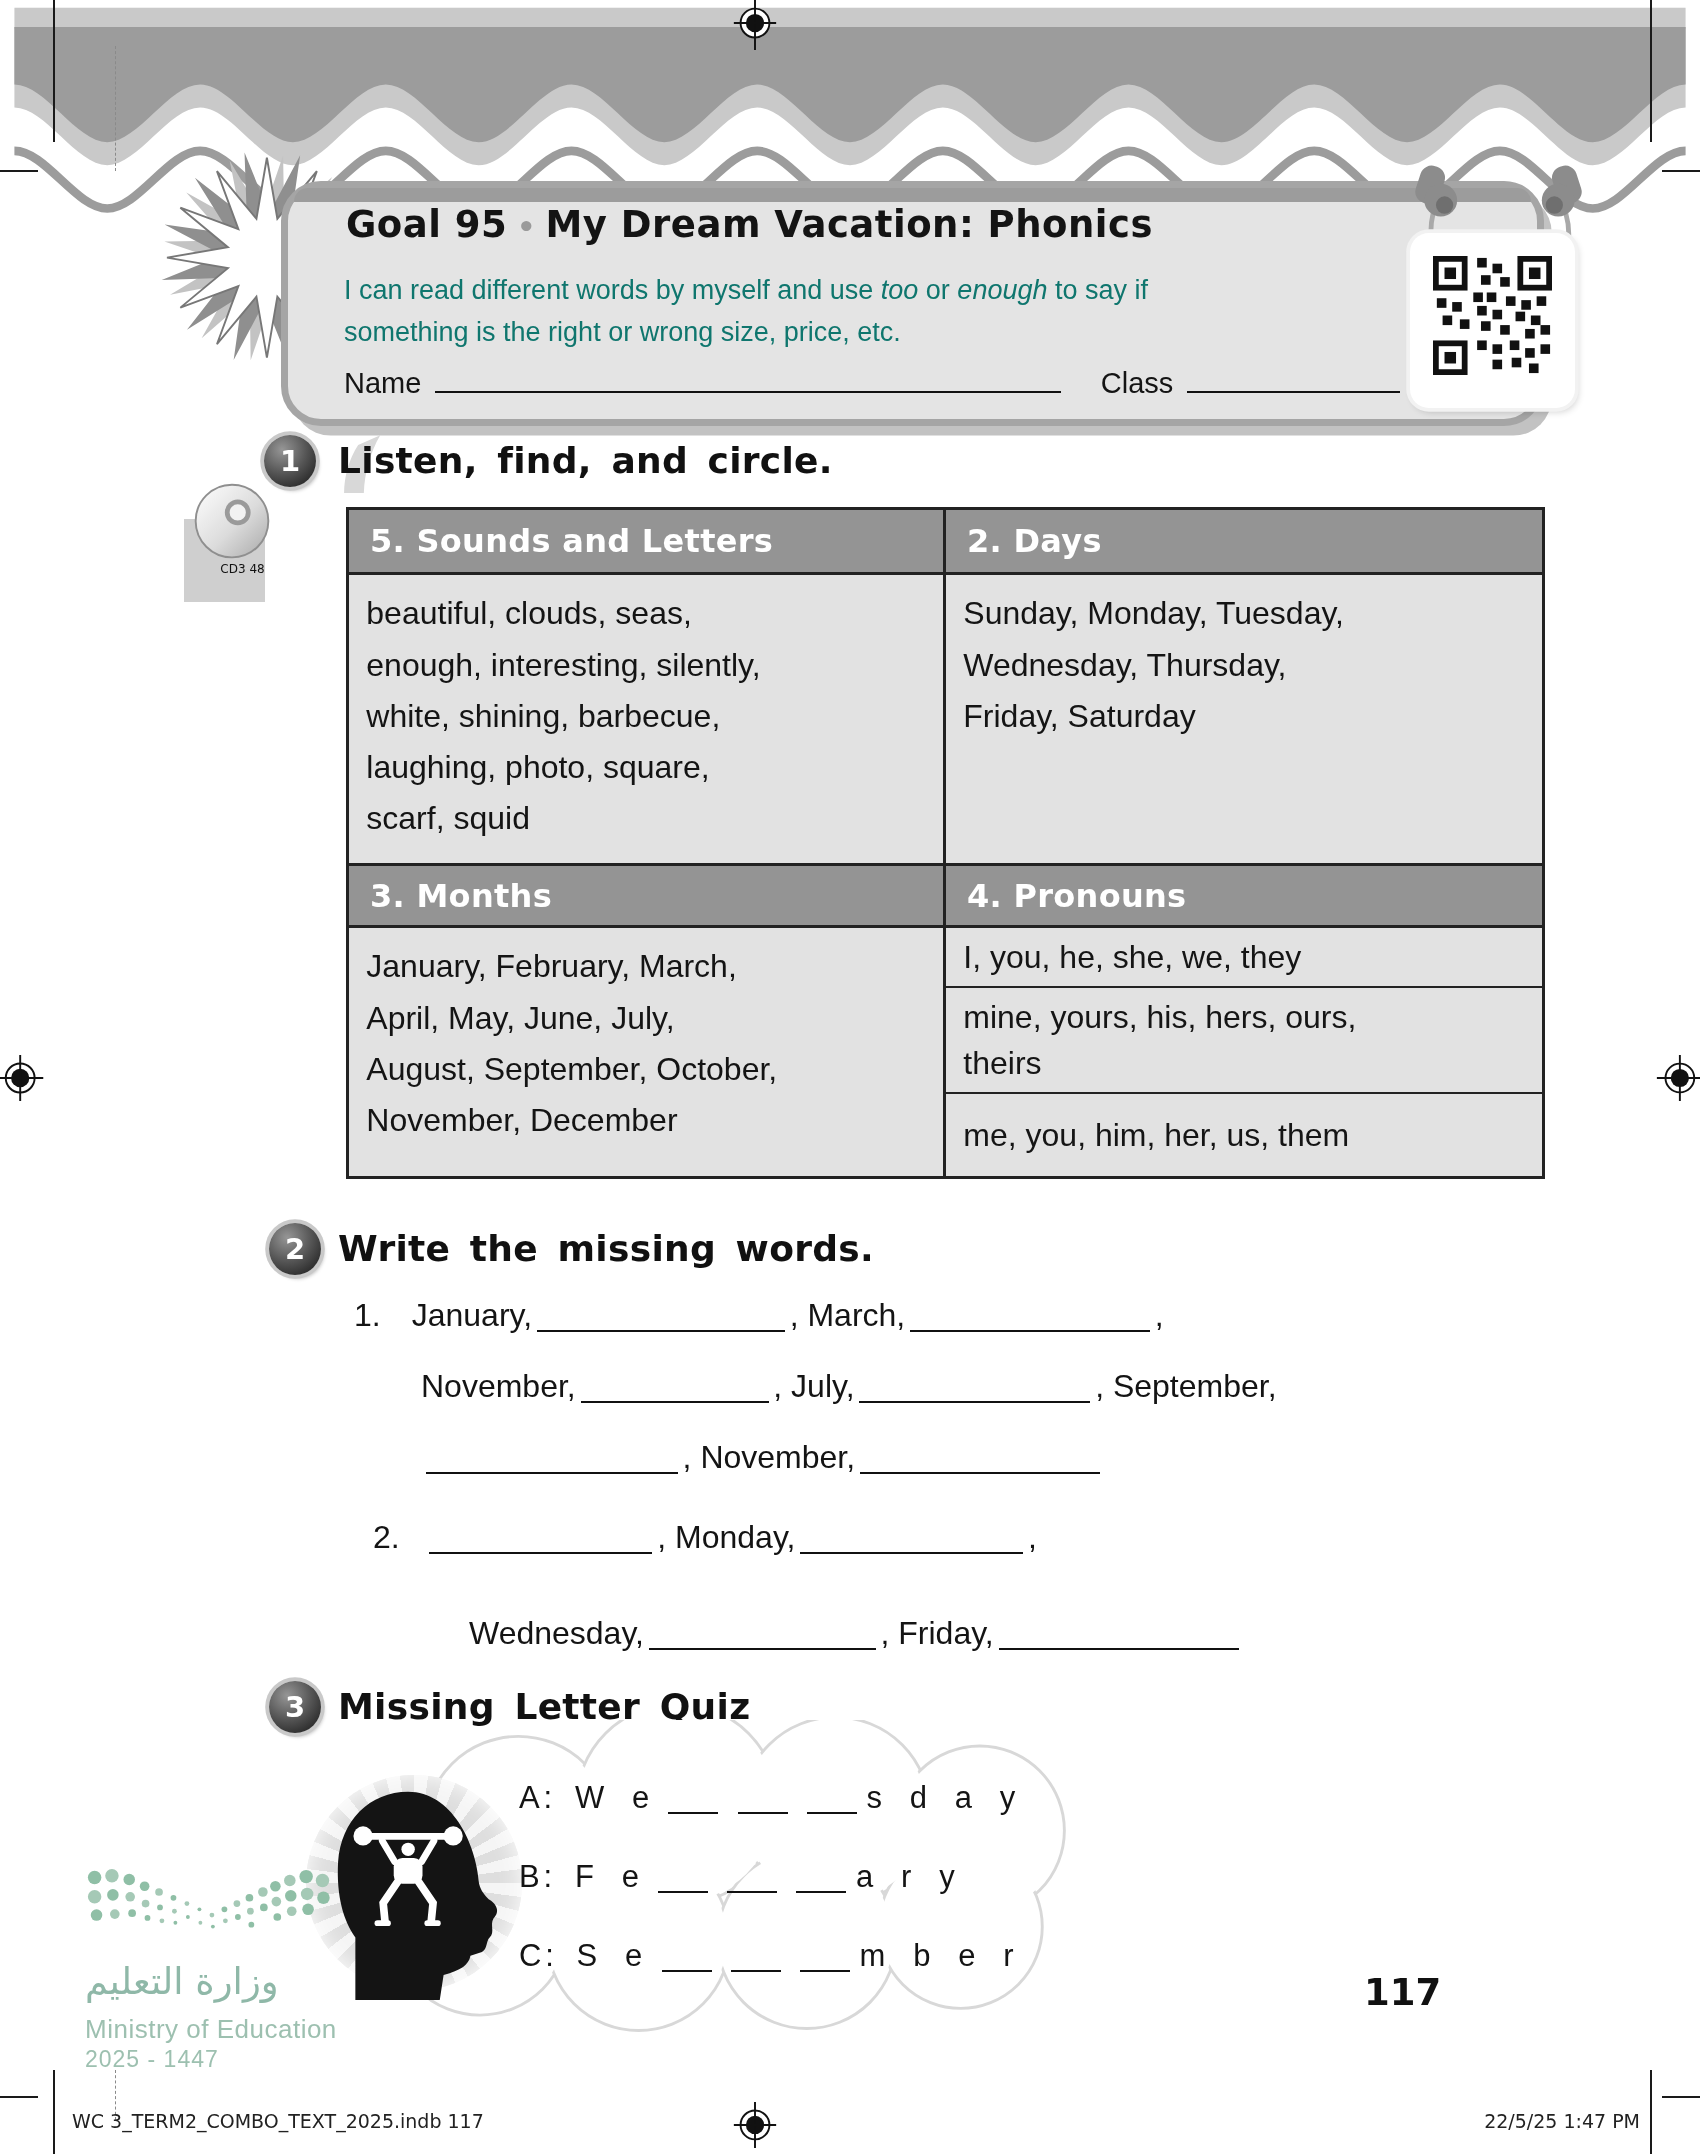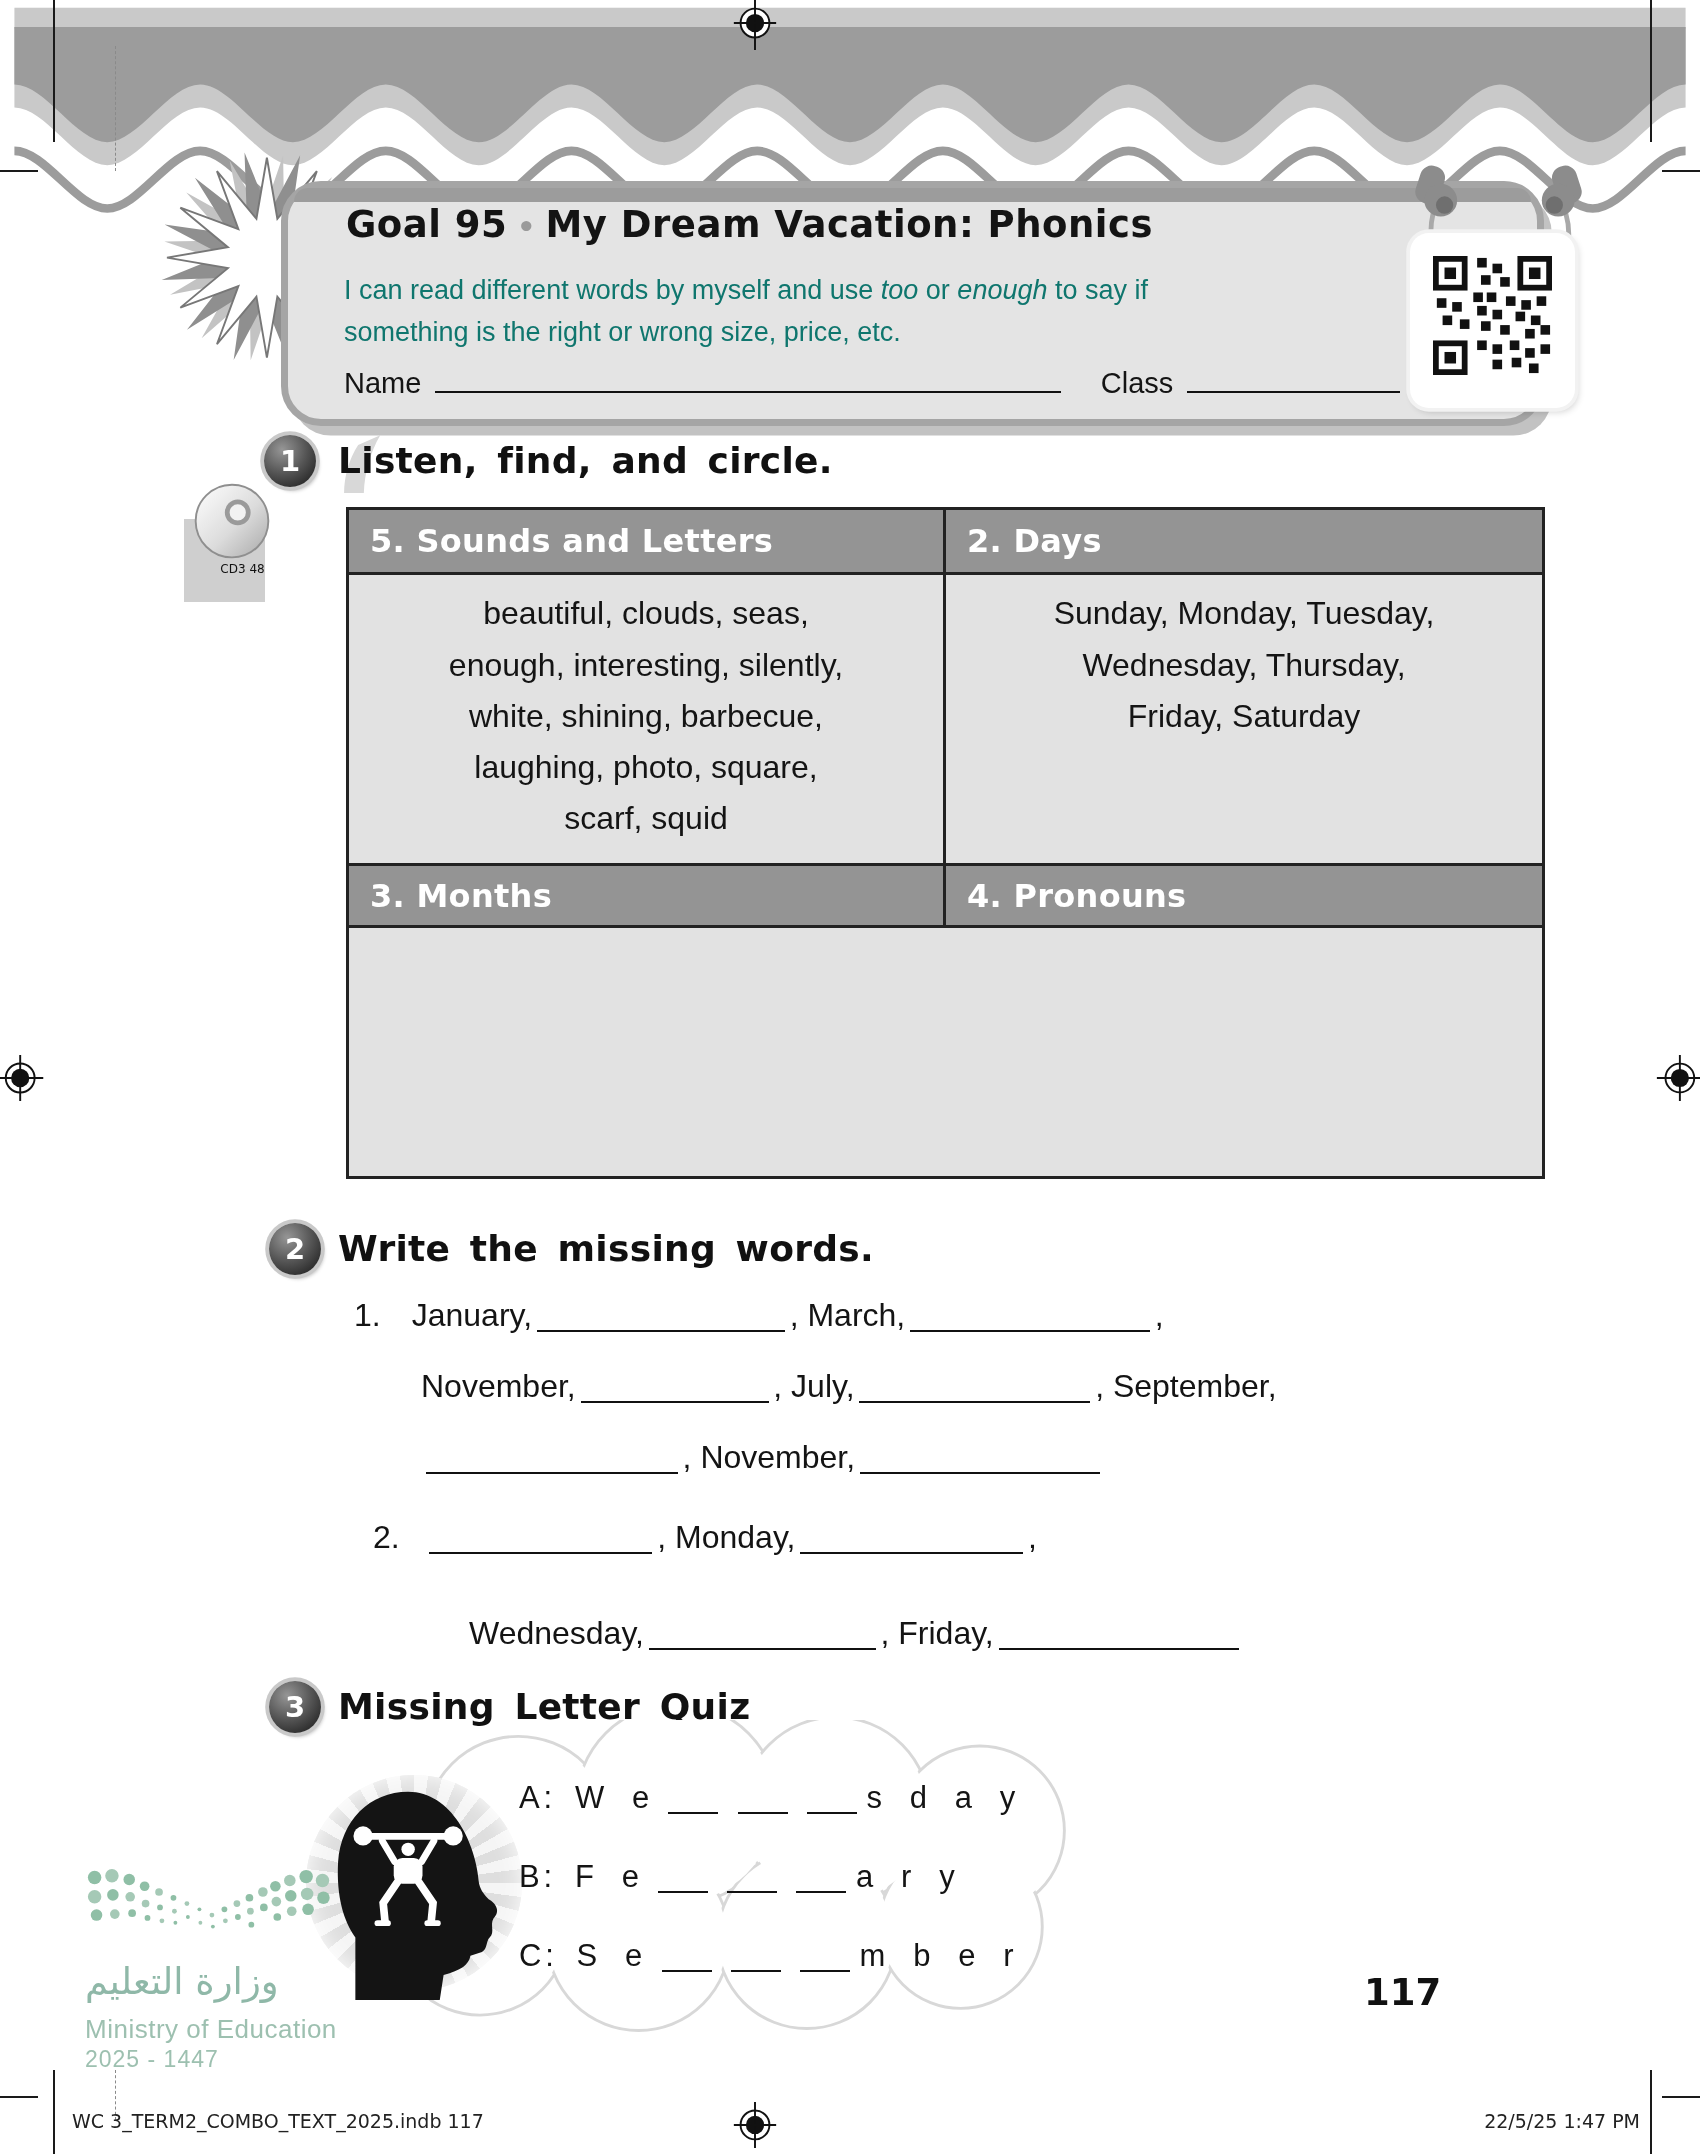--- a/index.html
+++ b/index.html
@@ -50,21 +50,21 @@
        border:3.8px solid #222;background:#e2e2e2;box-sizing:border-box;display:flex;flex-direction:column;}
   .tr{display:flex;box-sizing:border-box;}
   .tr.hd{height:65px;border-bottom:3.8px solid #222;background:#949494;}
   .tr.hd2{border-top:3.8px solid #222;}
   .tr.bd1{height:288px;}
   .tr.bd2{flex:1;}
   .c1{width:597px;border-right:3.8px solid #222;box-sizing:border-box;}
   .c2{flex:1;box-sizing:border-box;border-radius:31px;}
   .th{display:flex;align-items:center;padding-left:21px;color:#fff;
       font-family:"DejaVu Sans",sans-serif;font-weight:700;font-size:32px;letter-spacing:0.3px;}
-  .td{padding:13.4px 17.3px;font-size:32px;line-height:1.6;color:#141414;white-space:pre-line;text-align:center;}
+  .td{padding:13.4px 17.3px;font-size:32px;line-height:1.6;color:#141414;white-space:pre-line;}
   .prow{padding:5.8px 17.3px;font-size:32px;line-height:1.45;border-bottom:2.9px solid #222;white-space:pre-line;
         display:flex;align-items:center;}
   .prow:last-child{border-bottom:none;flex:1;}
 
   
   .exwrap{position:absolute;font-size:32px;color:#141414;}
   .exrow{line-height:71px;white-space:nowrap;}
   .exnum{display:inline-block;margin-right:31px;}
   .blank{display:inline-block;border-bottom:2.9px solid #111;height:5.8px;position:relative;top:5.8px;margin:0 4.8px;}
   .ind1{margin-left:67px;}
@@ -251,20 +251,32 @@
 white, shining, barbecue,
 laughing, photo, square,
 scarf, squid</div>
       <div class="c2 td">Sunday, Monday, Tuesday,
 Wednesday, Thursday,
 Friday, Saturday</div>
     </div>
     <div class="tr hd hd2">
       <div class="c1 th">3. Months</div>
       <div class="c2 th">4. Pronouns</div>
+    </div>
+    <div class="tr bd2">
+      <div class="c1 td">January, February, March,
+April, May, June, July,
+August, September, October,
+November, December</div>
+      <div class="c2" style="display:flex;flex-direction:column;">
+        <div class="prow">I, you, he, she, we, they</div>
+        <div class="prow">mine, yours, his, hers, ours,
+theirs</div>
+        <div class="prow">me, you, him, her, us, them</div>
+      </div>
     </div>
   </div>
 
   <div class="numcircle" style="left:269px;top:1223px;">
       <span>2</span>
     </div>
   <div class="sechead" style="left:338px;top:1223px;">Write the missing words.</div>
 
   <div class="exwrap" style="left:354px;top:1280px;">
     <div class="exrow"><span class="exnum">1.</span><span><span class="seg">January,</span><span class="blank" style="width: 248px;"></span><span class="seg">, March,</span><span class="blank" style="width: 240px;"></span><span class="seg">,</span></span></div>

